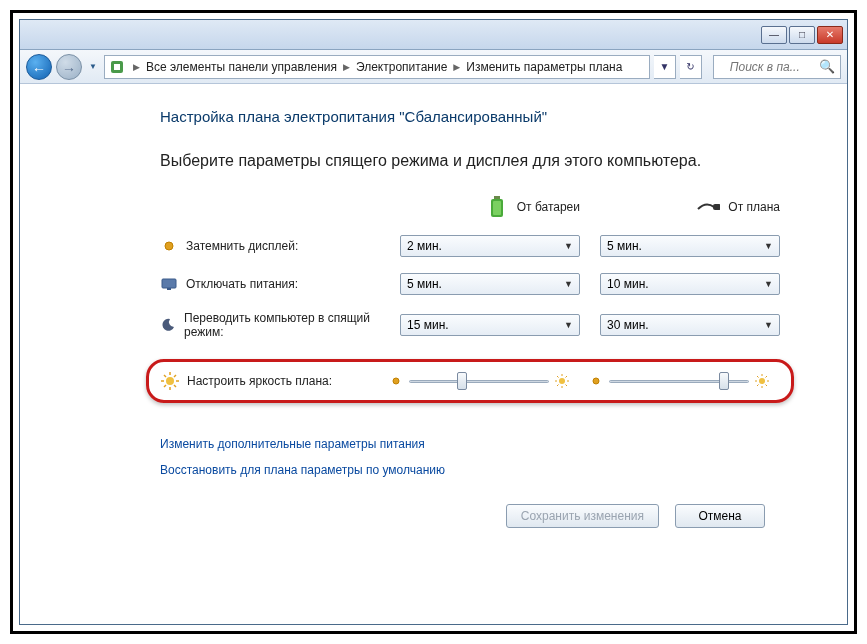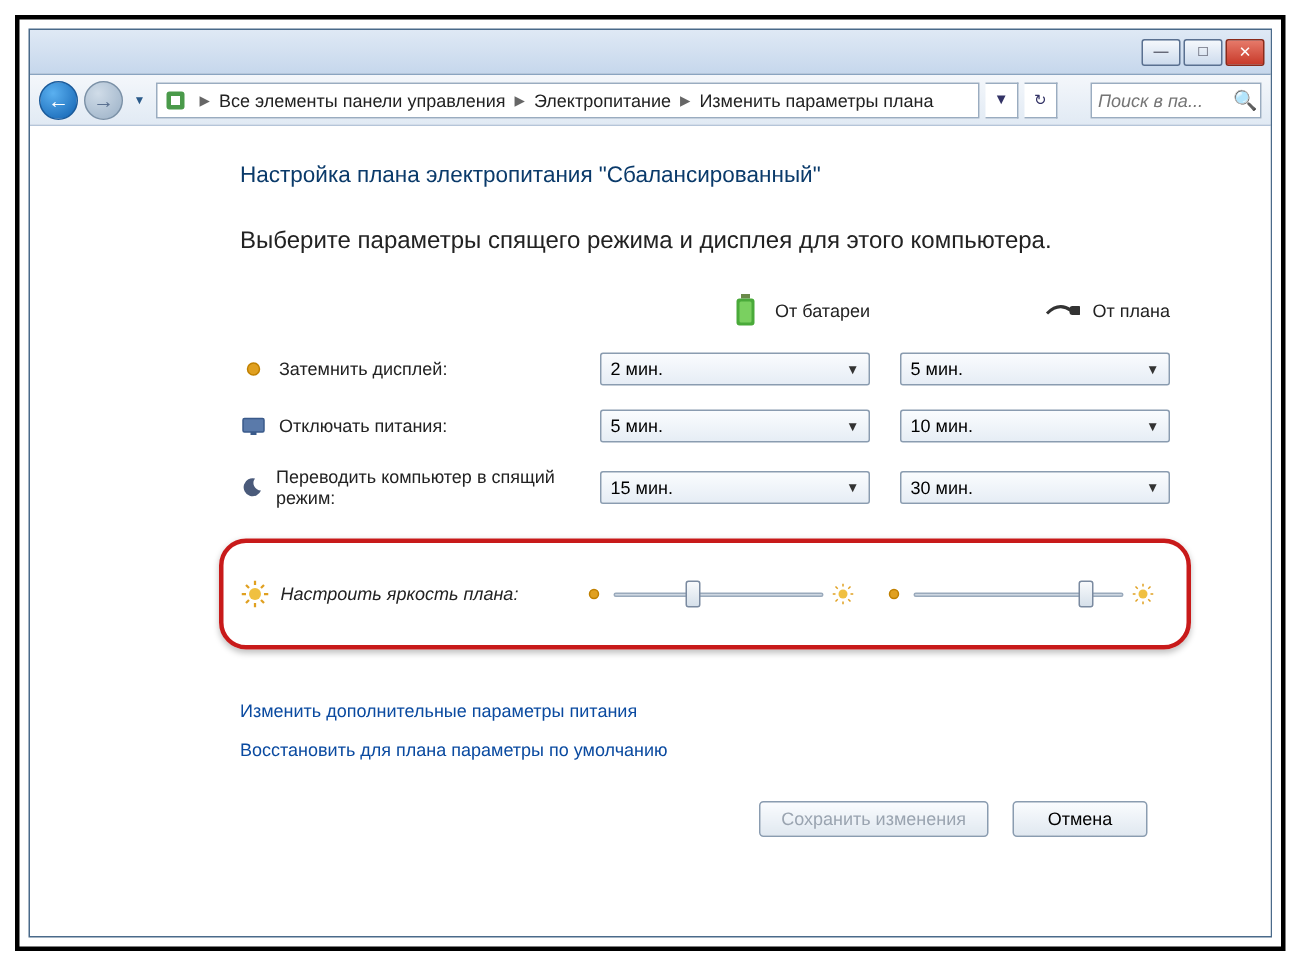--- a/index.html
+++ b/index.html
@@ -11,34 +11,34 @@
 .win-btn.close { background: linear-gradient(to bottom, #e67a6a, #c83a2a); color: #fff; border-color: #8a2a1a; }
 .navbar { height: 34px; background: linear-gradient(to bottom, #f4f7fb, #e1eaf4); display: flex; align-items: center; padding: 0 6px; gap: 4px; border-bottom: 1px solid #b5c5d9; }
 .nav-btn { width: 26px; height: 26px; border-radius: 50%; background: radial-gradient(circle at 35% 30%, #5ab0f0, #1060b0); border: 1px solid #1a5a9a; display: flex; align-items: center; justify-content: center; color: #fff; font-size: 14px; cursor: pointer; }
 .nav-btn.fwd { background: radial-gradient(circle at 35% 30%, #d0dce8, #9ab0c6); border-color: #7a90a6; color: #5a7090; }
 .nav-drop { width: 14px; height: 20px; display: flex; align-items: center; justify-content: center; color: #2a5a8a; font-size: 8px; cursor: pointer; }
 .breadcrumb { flex: 1; height: 24px; background: #fff; border: 1px solid #9aacc0; display: flex; align-items: center; padding: 0 4px; font-size: 12px; color: #222; overflow: hidden; white-space: nowrap; }
 .breadcrumb .bc-icon { width: 16px; height: 16px; margin-right: 4px; display: flex; align-items: center; justify-content: center; }
 .breadcrumb .sep { color: #666; padding: 0 4px; font-size: 9px; }
 .breadcrumb .seg { cursor: pointer; padding: 0 2px; }
 .bc-drop, .bc-refresh { width: 22px; height: 24px; border: 1px solid #9aacc0; border-left: none; background: #fff; display: flex; align-items: center; justify-content: center; font-size: 10px; color: #336; cursor: pointer; }
-.searchbox { width: 114px; height: 24px; border: 1px solid #9aacc0; background: #fff; display: flex; align-items: center; padding: 0 4px; margin-left: 18px; }
+.searchbox { width: 128px; height: 24px; border: 1px solid #9aacc0; background: #fff; display: flex; align-items: center; padding: 0 4px; margin-left: 7px; justify-content: flex-end; }
 .searchbox input { border: none; outline: none; width: 90px; font-size: 12px; font-style: italic; color: #888; }
 .searchbox .mag { color: #2a5aaa; font-size: 13px; }
 .content { flex: 1; background: #fff; padding: 24px 60px 10px 140px; overflow: auto; position: relative; }
 .page-title { font-size: 15px; color: #0a3a6a; margin-bottom: 27px; }
 .page-sub { font-size: 16px; color: #222; margin-bottom: 25px; }
 .grid { display: grid; grid-template-columns: 220px 180px 180px; column-gap: 20px; row-gap: 16px; align-items: center; }
 .col-head { display: flex; align-items: center; gap: 8px; font-size: 12px; color: #222; justify-content: flex-end; }
 .col-head .ico { width: 24px; height: 24px; display: flex; align-items: center; justify-content: center; }
 .row-label { display: flex; align-items: center; gap: 8px; font-size: 12px; color: #222; }
 .row-label .ico { width: 18px; height: 18px; display: flex; align-items: center; justify-content: center; }
 .dropdown { height: 22px; border: 1px solid #8a9cb0; background: linear-gradient(to bottom, #fafcfe, #e6edf5); display: flex; align-items: center; justify-content: space-between; padding: 0 6px; font-size: 12px; cursor: pointer; border-radius: 2px; }
 .dropdown .arr { font-size: 9px; color: #333; }
-.highlight-row { grid-column: 1 / span 3; border: 3px solid #c81a1a; border-radius: 18px; padding: 25px 12px; margin: 4px -14px; display: grid; grid-template-columns: 208px 180px 180px; column-gap: 20px; align-items: center; box-shadow: 0 2px 4px rgba(0,0,0,0.25); font-style: italic; }
+.highlight-row { grid-column: 1 / span 3; border: 3px solid #c81a1a; border-radius: 18px; padding: 10px 12px; margin: 4px -14px; display: grid; grid-template-columns: 208px 180px 180px; column-gap: 20px; align-items: center; box-shadow: 0 2px 4px rgba(0,0,0,0.25); }
 .slider-cell { display: flex; align-items: center; gap: 6px; }
 .sun-small { width: 14px; height: 14px; }
 .slider-track { flex: 1; position: relative; height: 16px; display: flex; align-items: center; }
 .slider-track .line { position: absolute; left: 0; right: 0; height: 3px; background: #cfd8e2; border: 1px solid #9aaabc; border-radius: 2px; }
 .slider-track .thumb { position: absolute; top: -1px; width: 10px; height: 18px; background: linear-gradient(to bottom,#f8fafc,#d6e0ea); border: 1px solid #7a8aa0; border-radius: 2px; cursor: pointer; }
 .links { margin-top: 30px; }
 .links a { display: block; font-size: 12px; color: #0a4aa0; text-decoration: none; margin-bottom: 12px; cursor: pointer; }
 .button-row { display: flex; justify-content: flex-end; gap: 16px; padding: 14px 22px; border-top: 1px solid transparent; }
 .btn { min-width: 90px; height: 24px; padding: 0 14px; border: 1px solid #8a9cb0; border-radius: 3px; background: linear-gradient(to bottom,#fafcfe,#e0e8f0); font-size: 12px; cursor: pointer; }
 .btn.disabled { color: #9aa4b0; cursor: default; }

